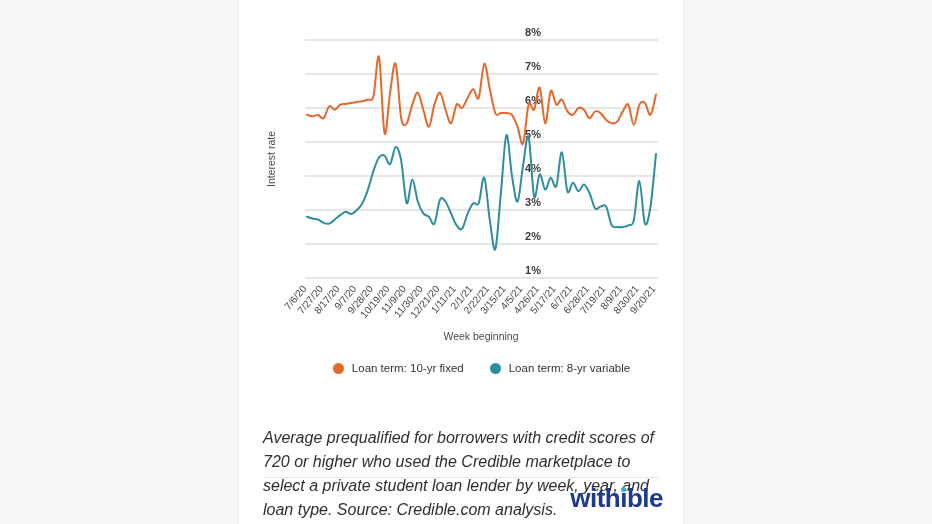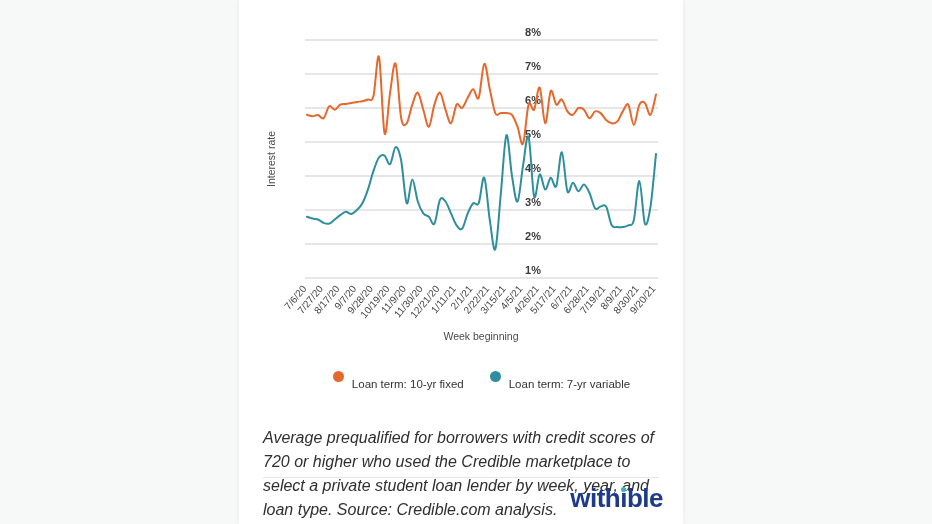--- a/index.html
+++ b/index.html
@@ -15,21 +15,21 @@
   .line  { fill:none; stroke-width:2; stroke-linejoin:round; stroke-linecap:round; }
   .ytick { font:600 11px "Liberation Sans", sans-serif; fill:#3b3b3b; text-anchor:end; }
   .xtick { font:10px "Liberation Sans", sans-serif; fill:#3f3f3f; text-anchor:end; }
   .axis-title { font:10.5px "Liberation Sans", sans-serif; fill:#4a4a4a; text-anchor:middle; }
 
   
   .legend { position:absolute; left:66px; top:362px; width:353px;
             display:flex; justify-content:center; gap:26px; }
   .legend-item { display:flex; align-items:center; }
   .legend-dot { width:11px; height:11px; border-radius:50%; margin-right:8px; flex:0 0 auto; }
-  .legend-label { font-size:11.5px; color:#333333; white-space:nowrap;margin-top:16px; }
+  .legend-label { font-size:11.5px; color:#333333; white-space:nowrap; }
 
   
   .footnote { position:absolute; left:24px; top:415px; width:400px;
               font-size:16px; font-style:italic; color:#2f2f2f; line-height:1.5;margin-top:11px; }
 
   .divider { position:absolute; left:24px; top:477px; width:396px; height:1px;
              background:#e7e7e7; }
 
   
   .logo { position:absolute; right:20px; top:484px; font-size:26px; font-weight:700;
@@ -89,21 +89,21 @@
         <text class="axis-title" x="242" y="340">Week beginning</text>
       </svg>
 
     <div class="legend">
       <div class="legend-item">
         <span class="legend-dot" style="background: rgb(229, 104, 44);"></span>
         <span class="legend-label">Loan term: 10-yr fixed</span>
       </div>
       <div class="legend-item">
         <span class="legend-dot" style="background: rgb(47, 142, 157);"></span>
-        <span class="legend-label">Loan term: 7-yr variable</span>
+        <span class="legend-label">Loan term: 8-yr variable</span>
       </div>
     </div>
 
     <p class="footnote">Average prequalified for borrowers with credit scores of 720 or higher who used the Credible marketplace to select a private student loan lender by week, year, and loan type. Source: Credible.com analysis.</p>
 
     <div class="divider"></div>
 
     <div class="logo" style="color: rgb(30, 59, 139); --logo-dot: #36B5BA;">
       <span>with</span><span class="logo-i">i</span><span>ble</span>
     </div>

